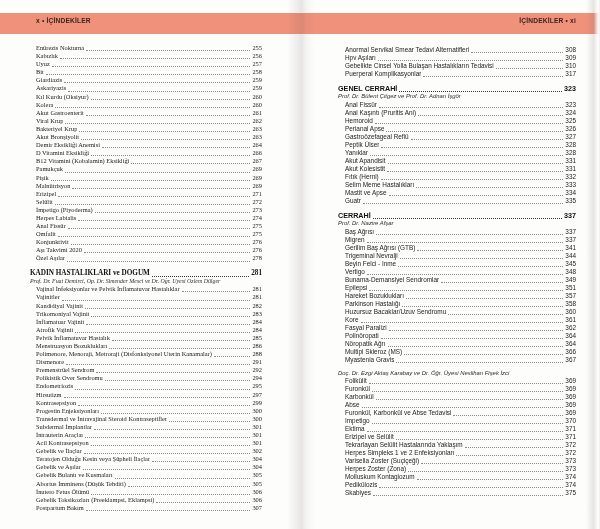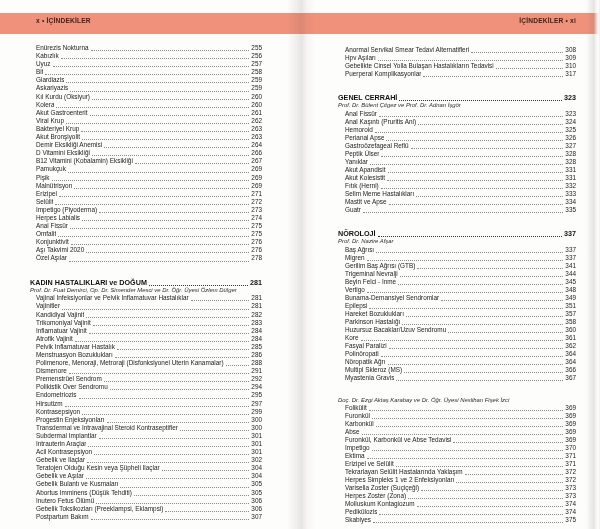--- a/index.html
+++ b/index.html
@@ -18,24 +18,24 @@
   }
   .band .hdr{
     position:absolute;top:4px;
     font-size:6.6px;font-weight:bold;letter-spacing:.2px;
     color:#3b241b;
   }
   .hdr-left{left:36px;}
   .hdr-right{right:24px;}
   
   .toc-col{position:absolute;}
-  #left-col{left:30px;top:44px;width:232px;}
+  #left-col{left:30px;top:44px;width:232px;font-family:Liberation Serif, serif;}
   #right-col{left:338px;top:46px;width:238px;}
   .section{margin:0;}
-  .section + .section{margin-top:15px;}
+  .section + .section{margin-top:6px;}
   .title-row{
     display:flex;align-items:flex-end;
     font-weight:bold;font-size:7.2px;line-height:9px;color:#111;
   }
   .title-row .leader{border-bottom:1.5px dotted #333;}
   .authors{
     font-size:5.9px;font-style:italic;line-height:7.8px;color:#2c2c2c;
     white-space:nowrap;overflow:hidden;
   }
   .row{
@@ -461,21 +461,21 @@
           <div class="row">
             <span class="lbl">Guatr</span>
             <span class="leader"></span>
             <span class="pg">335</span>
           </div>
         </div>
   </div>
 
   <div class="section">
     <div class="title-row">
-      <span class="lbl title-label">NÖROLOJİ</span>
+      <span class="lbl title-label">CERRAHİ</span>
       <span class="leader"></span>
       <span class="pg title-page">337</span>
     </div>
     <div class="authors">Prof. Dr. Nazire Afşar</div>
     <div class="items">
           <div class="row">
             <span class="lbl">Baş Ağrısı</span>
             <span class="leader"></span>
             <span class="pg">337</span>
           </div>

